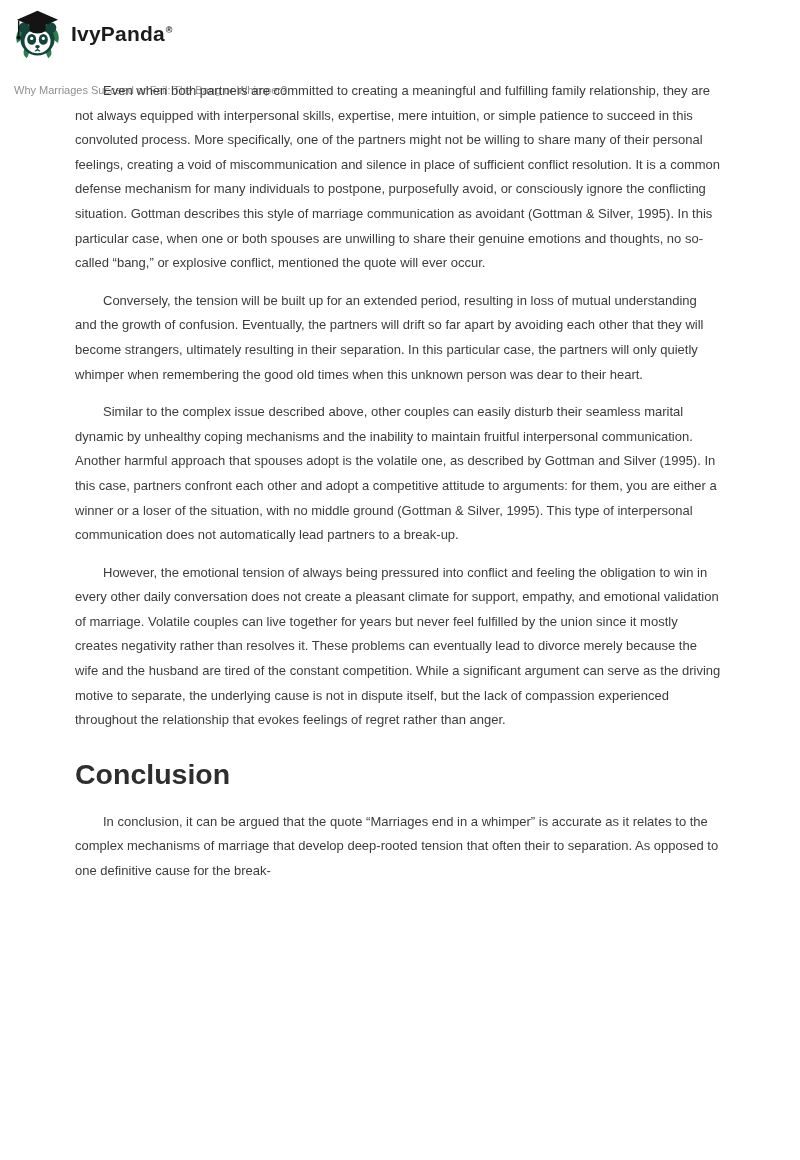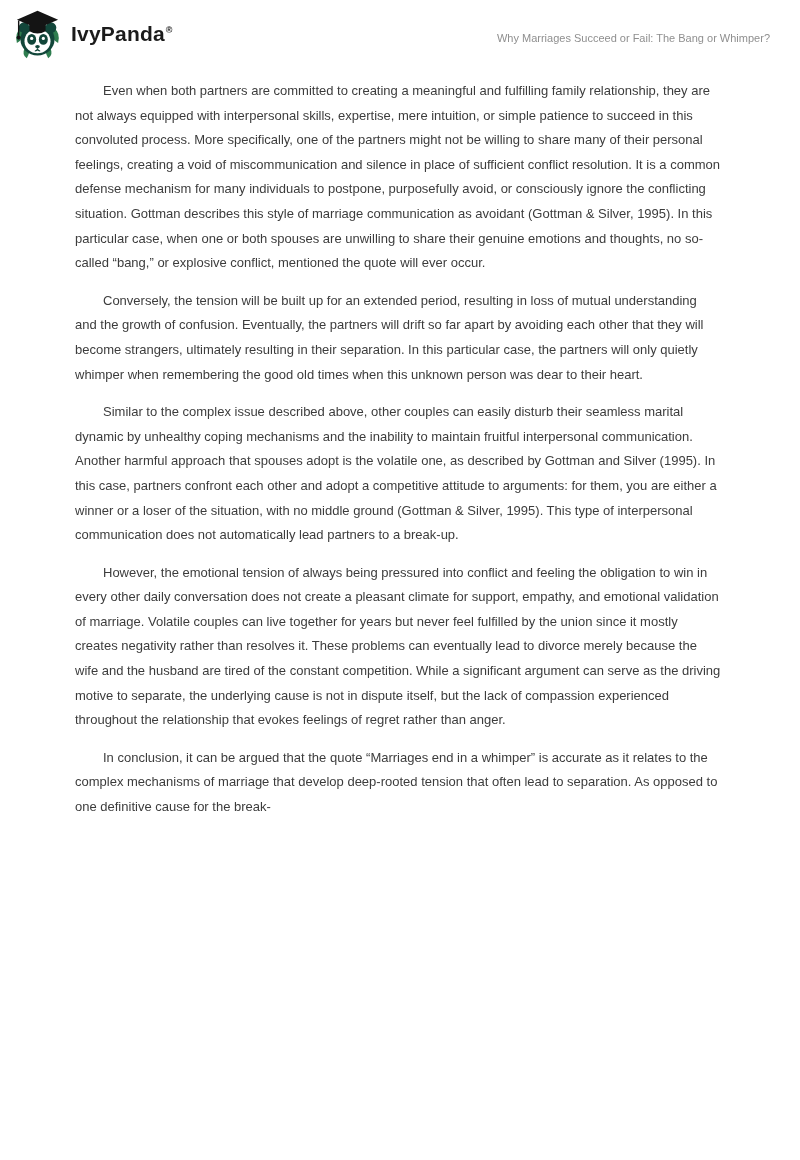--- a/index.html
+++ b/index.html
@@ -11,20 +11,21 @@
     position: relative;
     overflow: hidden;
     margin: 0 auto;
   }
   .header {
     display: flex;
     align-items: flex-start;
     justify-content: space-between;
     padding: 8px 30px 0 14px;
     height: 64px;
+    flex-direction: column;
   }
   .brand {
     display: flex;
     align-items: center;
     gap: 10px;
     cursor: pointer;
   }
   .logo { display: inline-block; line-height: 0; }
   .brand-name {
     font-weight: bold;
@@ -111,17 +112,18 @@
       <span class="brand-name"><span>IvyPanda</span><sup class="reg">®</sup></span>
     </div>
     <div class="doc-title">Why Marriages Succeed or Fail: The Bang or Whimper?</div>
   </header>
 
   <main class="content">
     <p>Even when both partners are committed to creating a meaningful and fulfilling family relationship, they are not always equipped with interpersonal skills, expertise, mere intuition, or simple patience to succeed in this convoluted process. More specifically, one of the partners might not be willing to share many of their personal feelings, creating a void of miscommunication and silence in place of sufficient conflict resolution. It is a common defense mechanism for many individuals to postpone, purposefully avoid, or consciously ignore the conflicting situation. Gottman describes this style of marriage communication as avoidant (Gottman &amp; Silver, 1995). In this particular case, when one or both spouses are unwilling to share their genuine emotions and thoughts, no so-called “bang,” or explosive conflict, mentioned the quote will ever occur.</p>
     <p>Conversely, the tension will be built up for an extended period, resulting in loss of mutual understanding and the growth of confusion. Eventually, the partners will drift so far apart by avoiding each other that they will become strangers, ultimately resulting in their separation. In this particular case, the partners will only quietly whimper when remembering the good old times when this unknown person was dear to their heart.</p>
     <p>Similar to the complex issue described above, other couples can easily disturb their seamless marital dynamic by unhealthy coping mechanisms and the inability to maintain fruitful interpersonal communication. Another harmful approach that spouses adopt is the volatile one, as described by Gottman and Silver (1995). In this case, partners confront each other and adopt a competitive attitude to arguments: for them, you are either a winner or a loser of the situation, with no middle ground (Gottman &amp; Silver, 1995). This type of interpersonal communication does not automatically lead partners to a break-up.</p>
     <p>However, the emotional tension of always being pressured into conflict and feeling the obligation to win in every other daily conversation does not create a pleasant climate for support, empathy, and emotional validation of marriage. Volatile couples can live together for years but never feel fulfilled by the union since it mostly creates negativity rather than resolves it. These problems can eventually lead to divorce merely because the wife and the husband are tired of the constant competition. While a significant argument can serve as the driving motive to separate, the underlying cause is not in dispute itself, but the lack of compassion experienced throughout the relationship that evokes feelings of regret rather than anger.</p>
-    <p>In conclusion, it can be argued that the quote “Marriages end in a whimper” is accurate as it relates to the complex mechanisms of marriage that develop deep-rooted tension that often lead to separation. As opposed to one definitive cause for the break-</p>
+    <h2 class="conclusion">Conclusion</h2>
+    <p>In conclusion, it can be argued that the quote “Marriages end in a whimper” is accurate as it relates to the complex mechanisms of marriage that develop deep-rooted tension that often their to separation. As opposed to one definitive cause for the break-</p>
   </main>
 
 
 </div>
 
 </body></html>

